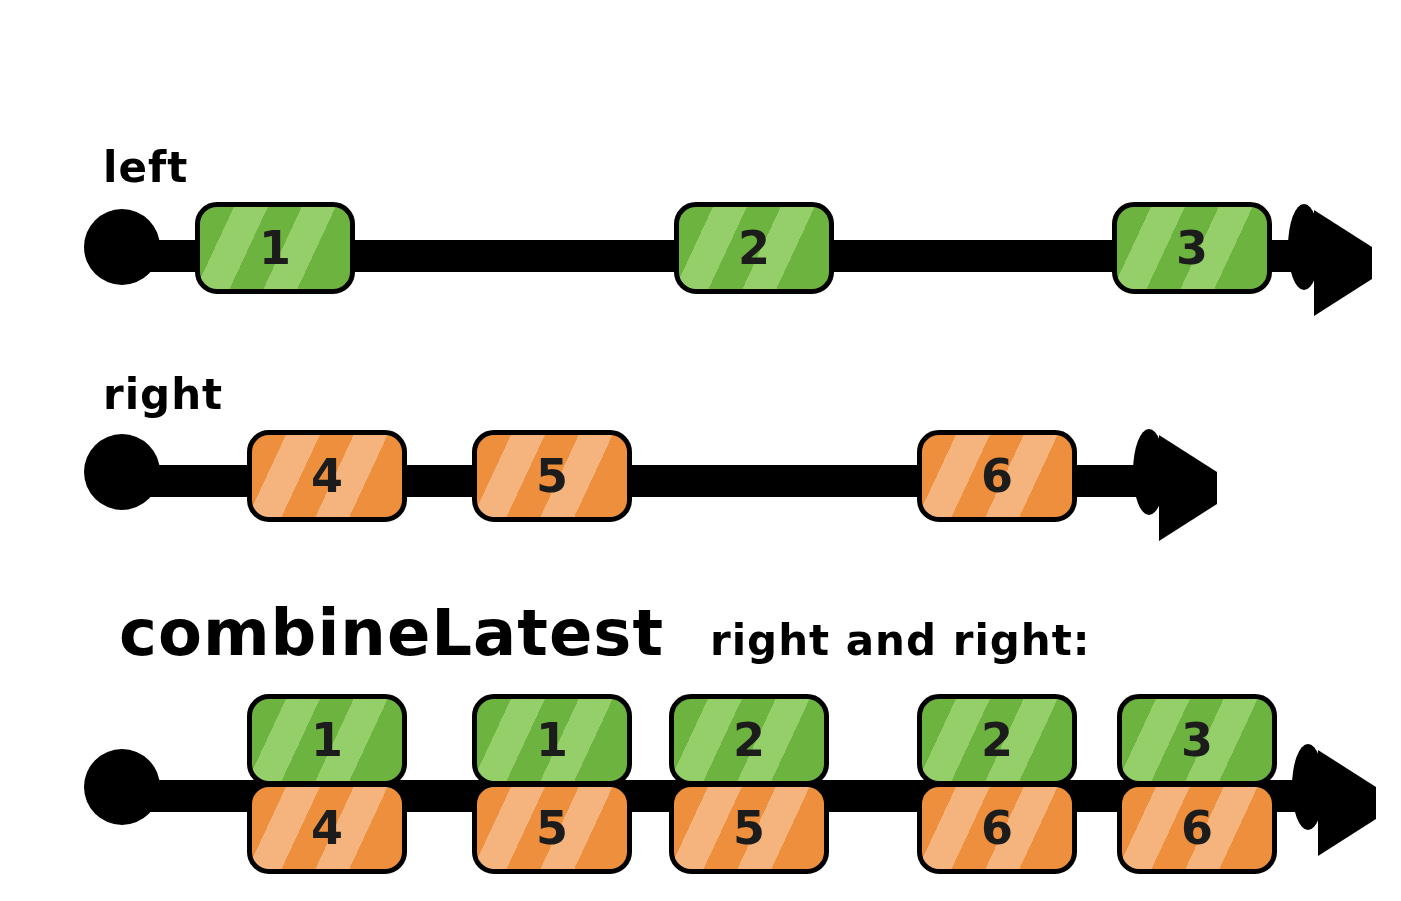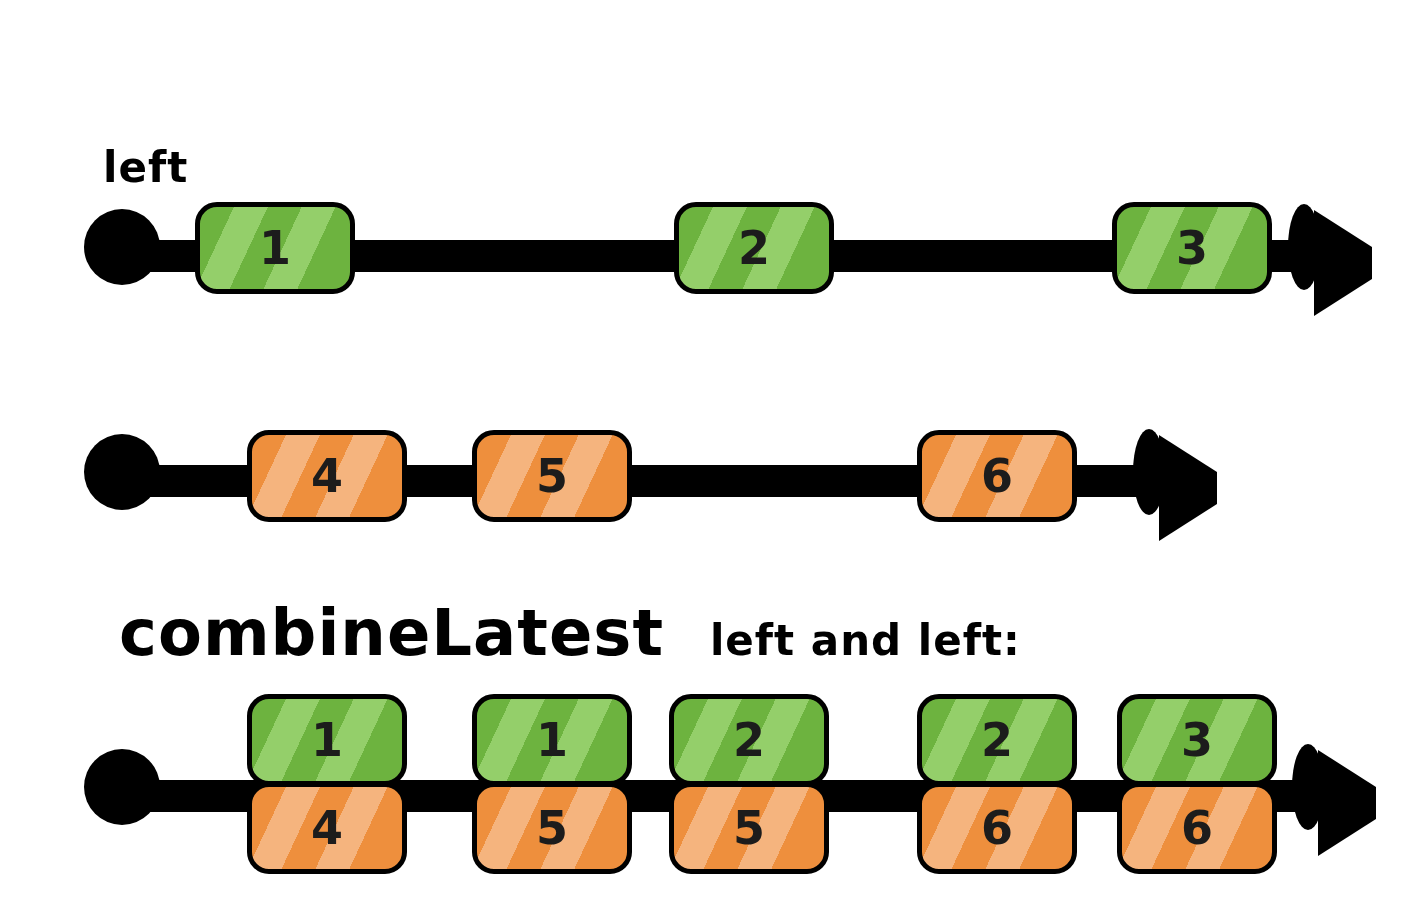--- a/index.html
+++ b/index.html
@@ -117,32 +117,33 @@
 
   <div class="tl-line" style="left:90px; top:208px; width:1185px;"></div>
   <div class="tl-dot" style="left:52px; top:177px;"></div>
   <div class="tl-tick" style="left:1256px; top:172px;"></div>
   <div class="tl-arrow" style="left:1282px; top:178px;"></div>
 
   <div class="marble green" style="left:163px; top:170px;">1</div>
   <div class="marble green" style="left:642px; top:170px;">2</div>
   <div class="marble green" style="left:1080px; top:170px;">3</div>
 
+  <div class="stream-label" style="left:55px; top:322px;">right</div>
 
   <div class="tl-line" style="left:90px; top:433px; width:1030px;"></div>
   <div class="tl-dot" style="left:52px; top:402px;"></div>
   <div class="tl-tick" style="left:1101px; top:397px;"></div>
   <div class="tl-arrow" style="left:1127px; top:403px;"></div>
 
   <div class="marble orange" style="left:215px; top:398px;">4</div>
   <div class="marble orange" style="left:440px; top:398px;">5</div>
   <div class="marble orange" style="left:885px; top:398px;">6</div>
 
   <div class="operator-caption" style="left:55px; top:548px;">
-    <span class="op-name">combineLatest</span><span class="op-suffix">left and left:</span>
+    <span class="op-name">combineLatest</span><span class="op-suffix">right and right:</span>
   </div>
 
   <div class="tl-line" style="left:90px; top:748px; width:1190px;"></div>
   <div class="tl-dot" style="left:52px; top:717px;"></div>
   <div class="tl-tick" style="left:1260px; top:712px;"></div>
   <div class="tl-arrow" style="left:1286px; top:718px;"></div>
 
   <div class="marble green" style="left:215px; top:662px;">1</div>
   <div class="marble orange" style="left:215px; top:750px;">4</div>
 

